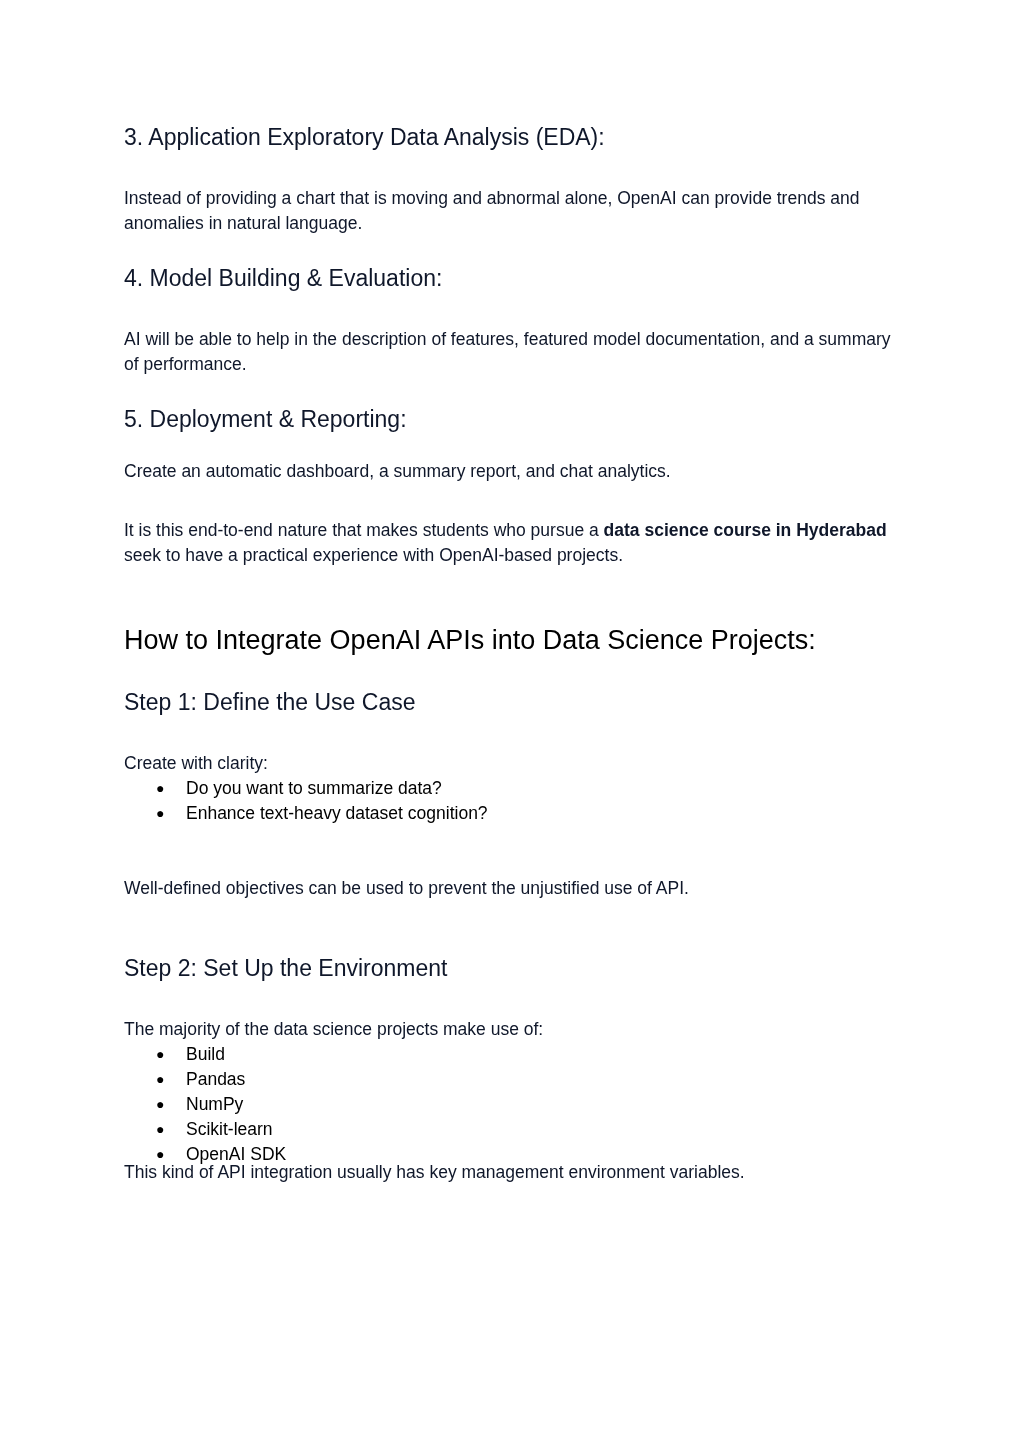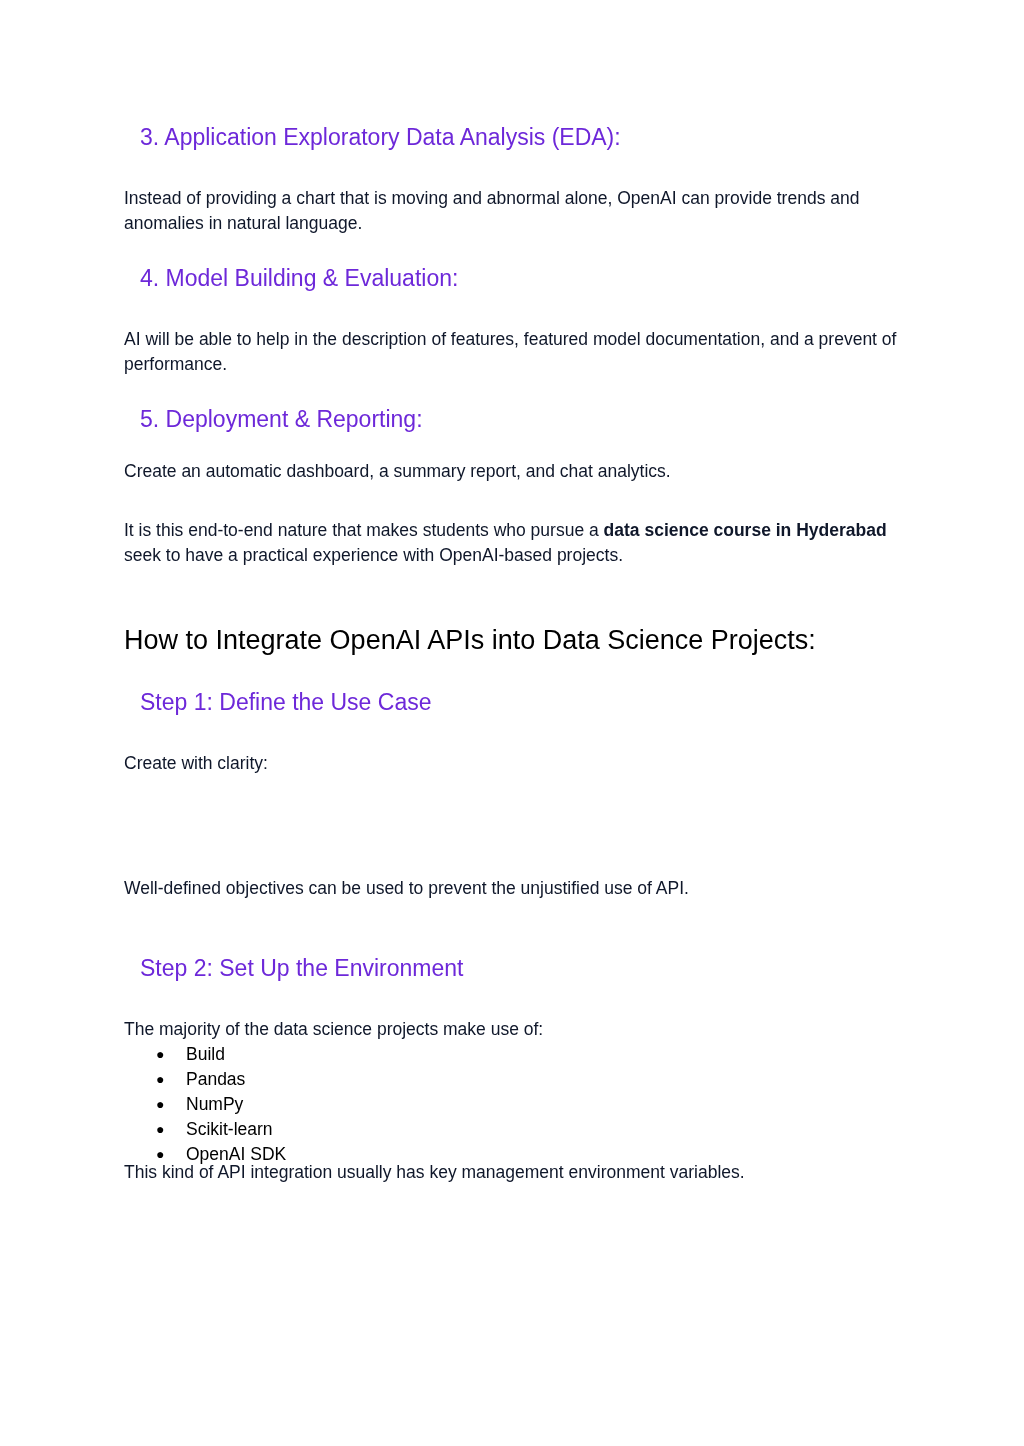--- a/index.html
+++ b/index.html
@@ -1,47 +1,49 @@
 <!DOCTYPE html>
 <html><head>
   <meta charset="utf-8">
   <style>
     html, body { margin: 0; padding: 0; background: #ffffff; }
     body { width: 1024px; height: 1446px; position: relative; overflow: hidden;
            font-family: "Liberation Sans", sans-serif; color: #000; }
     .page { position: absolute; left: 124px; top: 0; width: 780px; }
     .abs { position: absolute; left: 0; white-space: nowrap; }
-    .h3 { font-size: 23px; color: #6d28d9; margin-left: 16px; }
+    .h3 { font-size: 23px; color: #0f172a; }
     .h2 { font-size: 27px; color: #000; }
     .p { font-size: 17.5px; line-height: 25px; color: #0f172a; white-space: normal; width: 780px; }
     .bullets { position: absolute; left: 0; margin: 0; padding: 0; list-style: none; }
     .bullets li { position: relative; padding-left: 62px; font-size: 17.5px; line-height: 25px; }
     .bullets li::before { content: "\25CF"; position: absolute; left: 32px; top: 0; font-size: 14px; }
     b { font-weight: bold; margin-top: 16px; }
   </style>
 </head>
 <body>
 
 <div class="page">
   <div class="abs h3" style="top:124px">3. Application Exploratory Data Analysis (EDA):</div>
   <div class="abs p" style="top:186px">Instead of providing a chart that is moving and abnormal alone, OpenAI can provide trends and anomalies in natural language.</div>
 
   <div class="abs h3" style="top:265px">4. Model Building &amp; Evaluation:</div>
-  <div class="abs p" style="top:327px">AI will be able to help in the description of features, featured model documentation, and a prevent of performance.</div>
+  <div class="abs p" style="top:327px">AI will be able to help in the description of features, featured model documentation, and a summary of performance.</div>
 
   <div class="abs h3" style="top:406px">5. Deployment &amp; Reporting:</div>
   <div class="abs p" style="top:459px">Create an automatic dashboard, a summary report, and chat analytics.</div>
 
   <div class="abs p" style="top:518px"><span>It is this end-to-end nature that makes students who pursue a </span><b>data science course in Hyderabad</b><span> seek to have a practical experience with OpenAI-based projects.</span></div>
 
   <div class="abs h2" style="top:625px">How to Integrate OpenAI APIs into Data Science Projects:</div>
 
   <div class="abs h3" style="top:689px">Step 1: Define the Use Case</div>
   <div class="abs p" style="top:751px">Create with clarity:</div>
   <ul class="bullets" style="top:776px">
+    <li>Do you want to summarize data?</li>
+    <li>Enhance text-heavy dataset cognition?</li>
   </ul>
   <div class="abs p" style="top:876px">Well-defined objectives can be used to prevent the unjustified use of API.</div>
 
   <div class="abs h3" style="top:955px">Step 2: Set Up the Environment</div>
   <div class="abs p" style="top:1017px">The majority of the data science projects make use of:</div>
   <ul class="bullets" style="top:1042px">
     <li>Build</li>
     <li>Pandas</li>
     <li>NumPy</li>
     <li>Scikit-learn</li>

